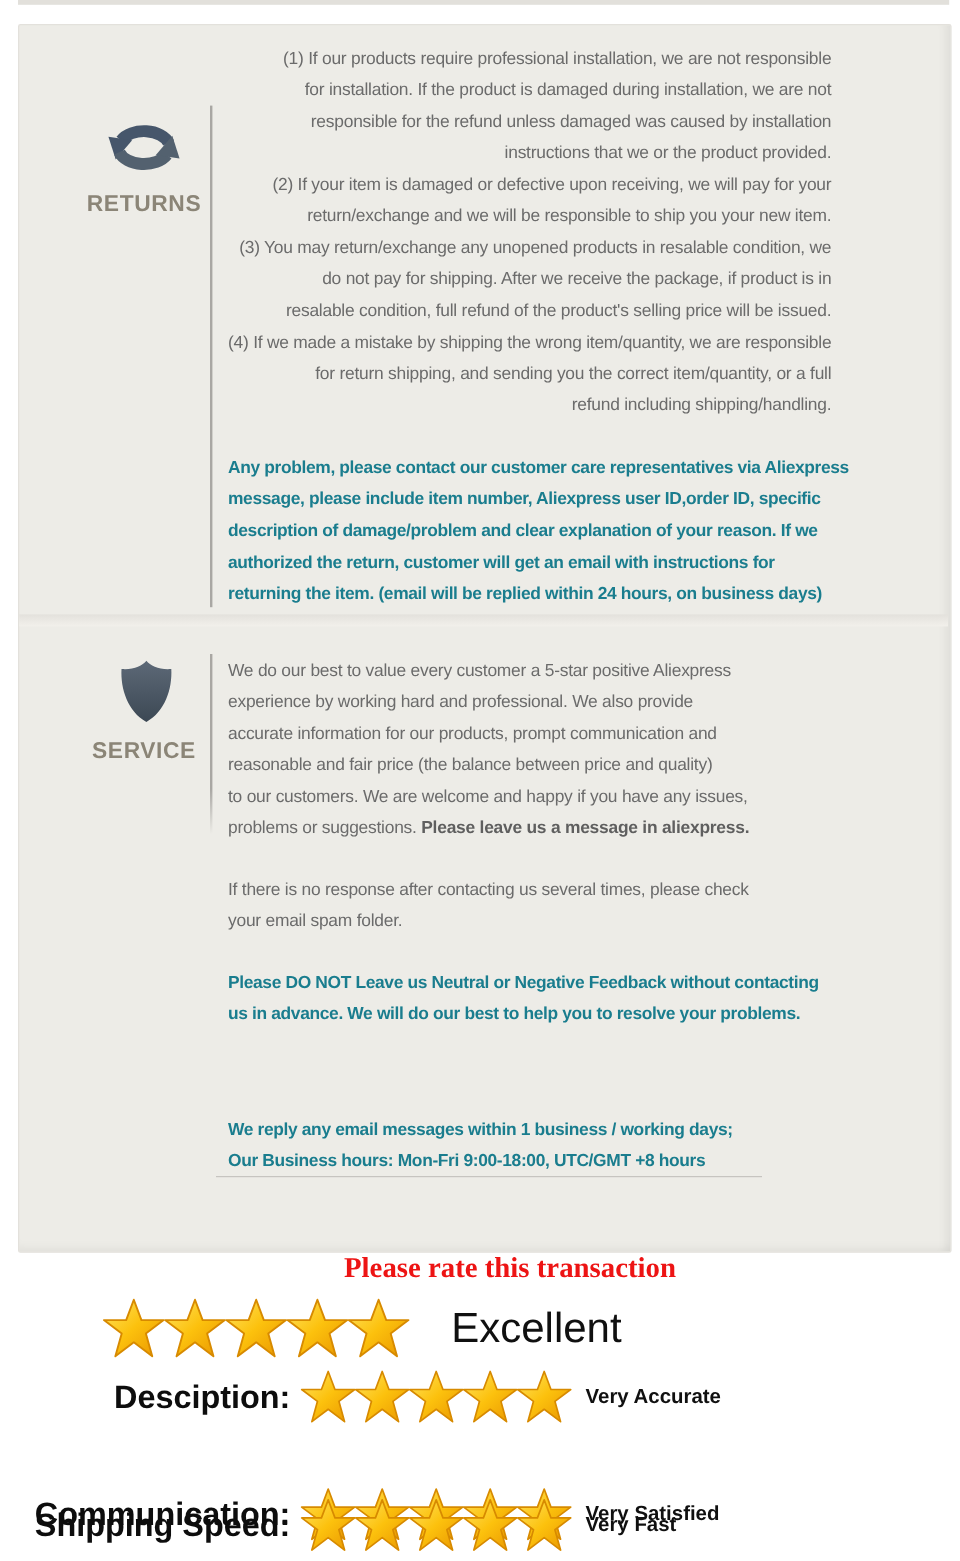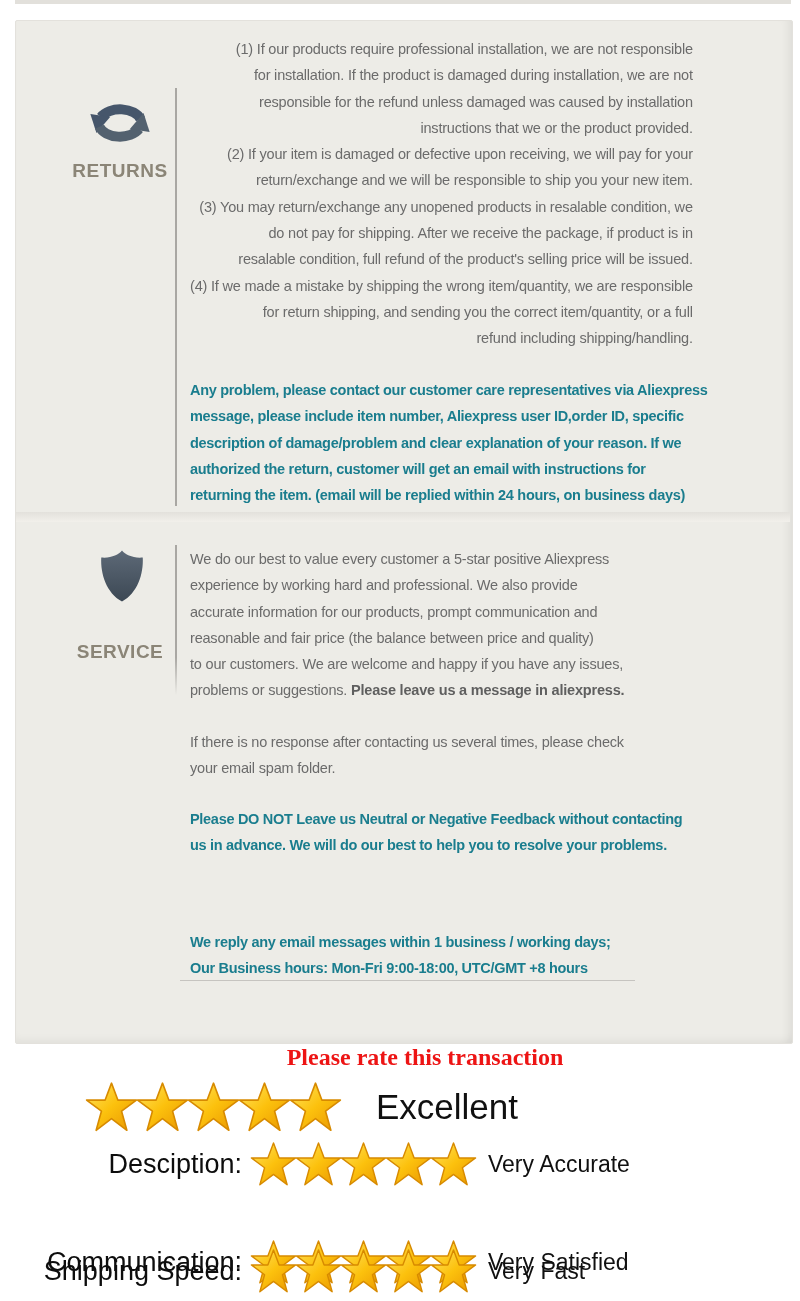--- a/index.html
+++ b/index.html
@@ -22,21 +22,21 @@
   .seam{position:absolute;left:16px;top:512px;width:774px;height:10px;
         background:linear-gradient(#e3e1dc,#f2f0eb);}
   .vdiv{position:absolute;left:175px;width:2px;background:#a9a7a3;}
   .vdiv.d1{top:88px;height:418px;}
   .vdiv.d2{top:545px;height:150px;background:linear-gradient(#a9a7a3 75%,rgba(169,167,163,0));}
   .hairline{position:absolute;left:180px;top:980px;width:455px;height:1px;background:#c6c4c0;}
 
   .section-label{position:absolute;left:40px;width:160px;text-align:center;
         font-weight:bold;font-size:19px;letter-spacing:0.5px;color:var(--label-taupe);}
   .returns-label{top:160px;}
-  .service-label{top:616px;margin-top:25px;}
+  .service-label{top:616px;}
 
   .icon-box{position:absolute;}
   .returns-icon-box{left:82px;top:90px;width:76px;height:66px;}
   .shield-icon-box{left:96px;top:548px;width:52px;height:64px;}
   .icon-box svg{width:100%;height:100%;display:block;}
 
   
   .tblock{position:absolute;left:190px;font-size:14.5px;line-height:26.3px;letter-spacing:-0.2px;
           color:var(--body-gray);}
   .tline{white-space:pre;}
@@ -49,28 +49,28 @@
   .reply{top:885px;margin-top:44px;}
   .b{font-weight:bold;color:#5f5f5f;}
 
   
   .rate-title{position:absolute;left:50px;top:1044px;width:750px;text-align:center;
         font-family:"Liberation Serif",serif;font-weight:bold;font-size:24px;color:var(--title-red);}
   .stars{display:flex;align-items:center;}
   .stars svg{flex:0 0 auto;margin-right:-2px;}
   .overall-row{position:absolute;left:85px;top:1078px;height:58px;display:flex;align-items:center;}
   .overall-value{margin-left:36px;font-size:35px;color:#101010;}
-  .rate-row{position:absolute;left:0;width:796px;height:52px;}
+  .rate-row{position:absolute;left:0;width:796px;height:52px;font-weight:bold;}
   .row-desciption{top:1138px;}
   .row-communication{top:1236px;}
   .row-shipping{top:1245px;}
   .rate-label{position:absolute;left:0;width:242px;text-align:right;line-height:52px;
         font-size:27px;color:#0d0d0d;}
   .row-stars{position:absolute;left:250px;top:2px;height:48px;}
-  .rate-value{position:absolute;left:488px;line-height:52px;font-size:23px;color:#101010;}
+  .rate-value{position:absolute;left:488px;line-height:52px;font-size:17px;color:#101010;}
 </style>
 </head>
 <body>
 
 <svg width="0" height="0" style="position:absolute" aria-hidden="true">
   <defs>
     <linearGradient id="goldGrad" x1="0" y1="0" x2="1" y2="1">
       <stop offset="0" stop-color="#ffe463"></stop>
       <stop offset="0.5" stop-color="#fcc10d"></stop>
       <stop offset="1" stop-color="#e89400"></stop>

